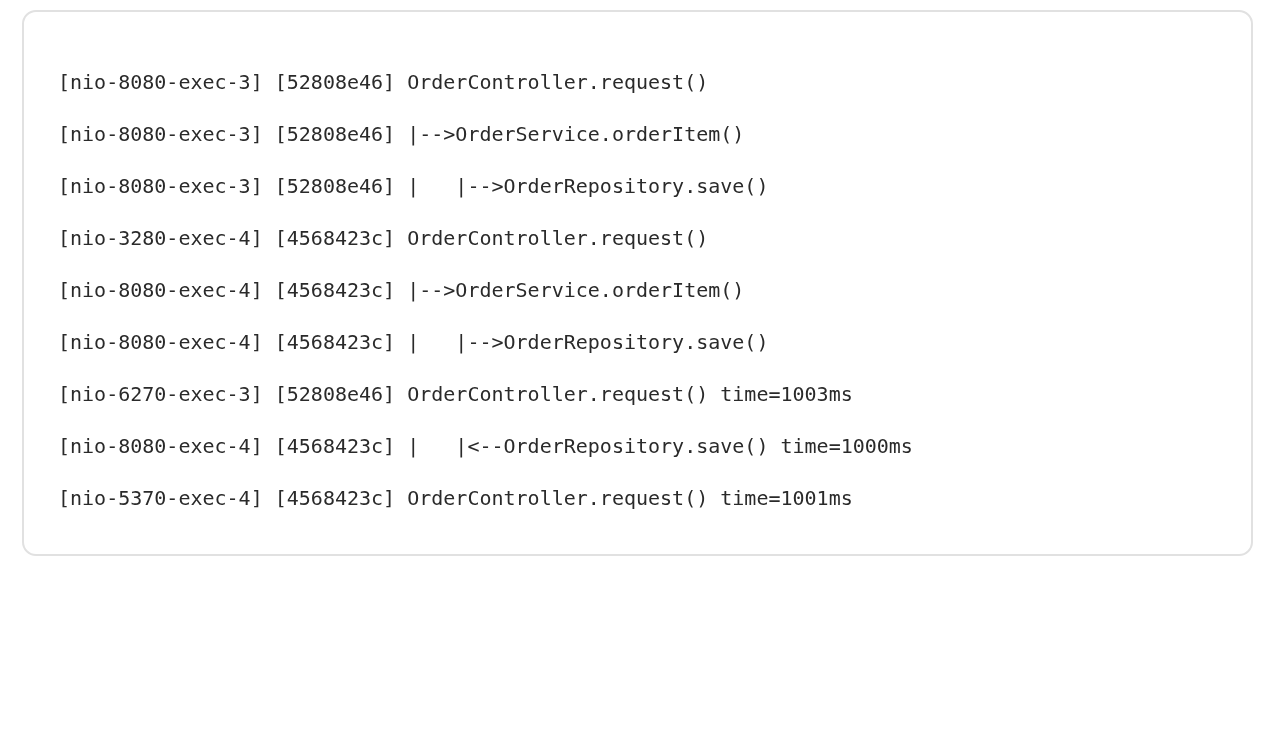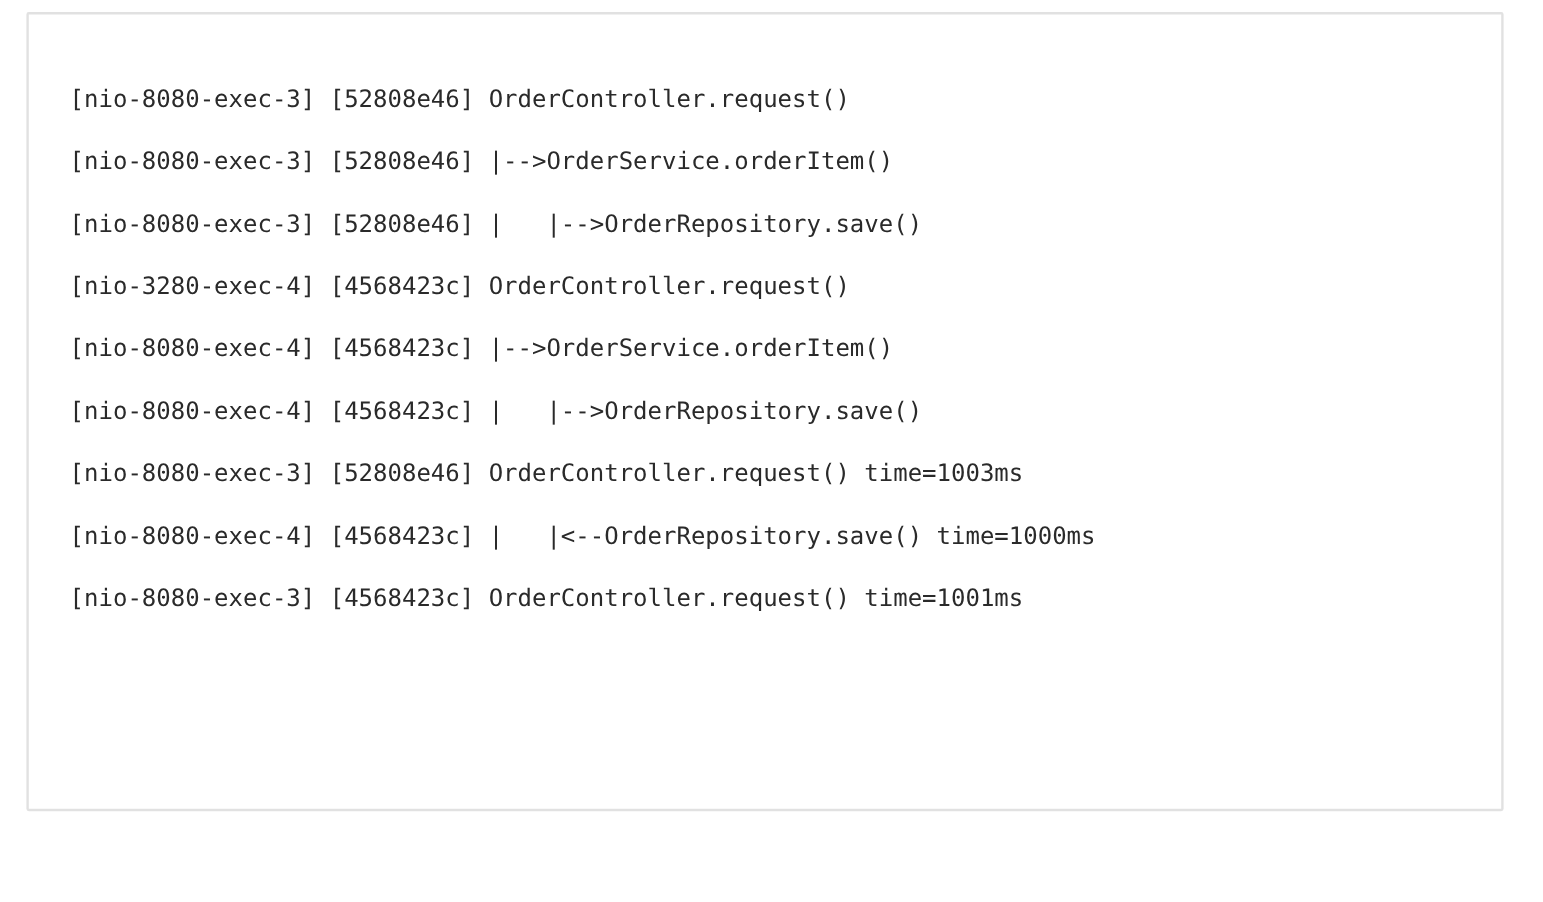--- a/index.html
+++ b/index.html
@@ -8,25 +8,25 @@
     background: #ffffff;
     width: 1286px;
     height: 752px;
     overflow: hidden;
   }
   .log-panel {
     position: absolute;
     left: 22px;
     top: 10px;
     width: 1231px;
-    height: 666px;
+    height: 546px;
     box-sizing: border-box;
     background: #ffffff;
     border: 2px solid #e1e1e1;
-    border-radius: 2px;
+    border-radius: 14px;
     padding: 44px 34px;
     overflow: hidden;
   }
   .log-lines {
     font-family: "DejaVu Sans Mono", "Liberation Mono", monospace;
     font-size: 20px;
     line-height: 52px;
     color: #2a2a2a;
   }
   .log-line {
@@ -38,17 +38,17 @@
 <body>
 
 <div class="log-panel">
   <div class="log-lines">
     <div class="log-line">[nio-8080-exec-3] [52808e46] OrderController.request()</div>
     <div class="log-line">[nio-8080-exec-3] [52808e46] |--&gt;OrderService.orderItem()</div>
     <div class="log-line">[nio-8080-exec-3] [52808e46] |   |--&gt;OrderRepository.save()</div>
     <div class="log-line">[nio-3280-exec-4] [4568423c] OrderController.request()</div>
     <div class="log-line">[nio-8080-exec-4] [4568423c] |--&gt;OrderService.orderItem()</div>
     <div class="log-line">[nio-8080-exec-4] [4568423c] |   |--&gt;OrderRepository.save()</div>
-    <div class="log-line">[nio-8080-exec-3] [52808e46] OrderController.request() time=1003ms</div>
+    <div class="log-line">[nio-6270-exec-3] [52808e46] OrderController.request() time=1003ms</div>
     <div class="log-line">[nio-8080-exec-4] [4568423c] |   |&lt;--OrderRepository.save() time=1000ms</div>
-    <div class="log-line">[nio-8080-exec-3] [4568423c] OrderController.request() time=1001ms</div>
+    <div class="log-line">[nio-5370-exec-4] [4568423c] OrderController.request() time=1001ms</div>
   </div>
 </div>
 
 </body></html>

